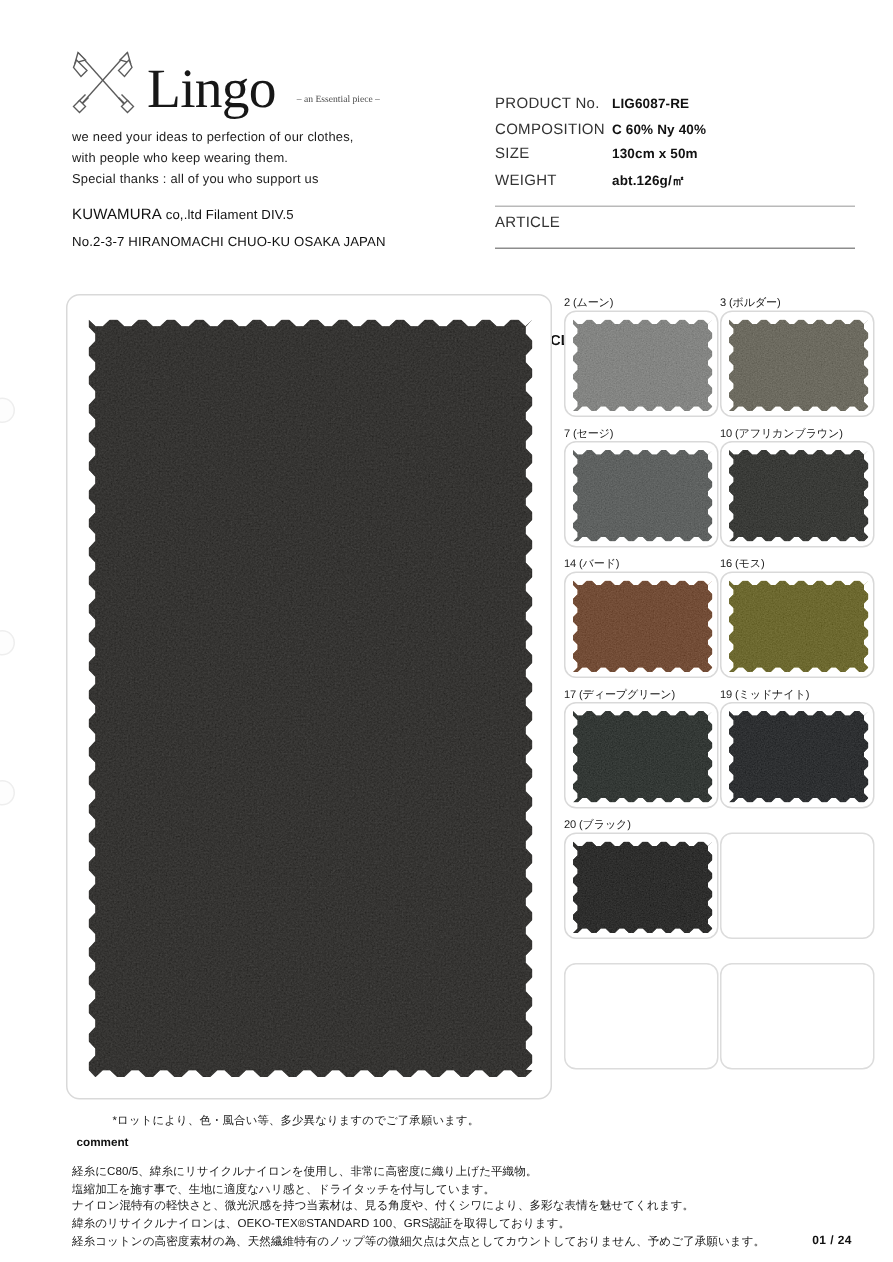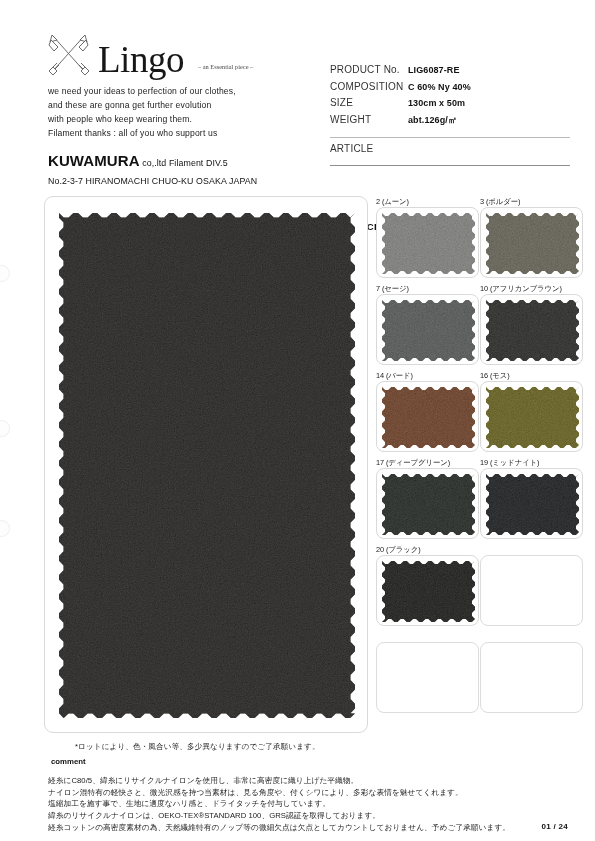--- a/index.html
+++ b/index.html
@@ -80,21 +80,21 @@
     color: #1c1c1c;
     letter-spacing: 0.15px;
   }
 
   .company {
     margin-top: 11px;
     font-size: 8.8px;
     color: #111111;
     letter-spacing: 0.1px;
   }
-  .company b { font-weight: bold; font-size: 15px; }
+  .company b { font-weight: normal; font-size: 10px; }
 
   .address {
     margin-top: 7px;
     font-size: 8.8px;
     color: #111111;
     letter-spacing: 0.1px;
   }
 
   
   .spec-table {
@@ -249,23 +249,22 @@
           <path d="M5 37 L9 41 L5 45 L1 41 Z" fill="#ffffff"></path>
           <path d="M37 37 L41 41 L37 45 L33 41 Z" fill="#ffffff"></path>
         </g>
       </svg>
       <div class="brand-name">Lingo</div>
       <div class="brand-tagline">– an Essential piece –</div>
     </div>
 
     <div class="brand-copy">
       <div>we need your ideas to perfection of our clothes,</div>
-      <div>and these are gonna get further evolution</div>
       <div>with people who keep wearing them.</div>
-      <div>Filament thanks : all of you who support us</div>
+      <div>Special thanks : all of you who support us</div>
     </div>
 
     <div class="company">
       <b>KUWAMURA</b>
       <span>co,.ltd Filament DIV.5</span>
     </div>
     <div class="address">No.2-3-7 HIRANOMACHI CHUO-KU OSAKA JAPAN</div>
   </div>
 
   <div class="spec-table">
@@ -560,19 +559,19 @@
     <div class="swatch-box empty"></div>
   </div>
 
 </div>
 
 <div class="footer">
   <div class="lot-note">*ロットにより、色・風合い等、多少異なりますのでご了承願います。</div>
   <div class="comment-label">comment</div>
   <div class="comment-body">
     <div>経糸にC80/5、緯糸にリサイクルナイロンを使用し、非常に高密度に織り上げた平織物。</div>
+    <div>塩縮加工を施す事で、生地に適度なハリ感と、ドライタッチを付与しています。</div>
     <div>ナイロン混特有の軽快さと、微光沢感を持つ当素材は、見る角度や、付くシワにより、多彩な表情を魅せてくれます。</div>
-    <div>塩縮加工を施す事で、生地に適度なハリ感と、ドライタッチを付与しています。</div>
     <div>緯糸のリサイクルナイロンは、OEKO-TEX®STANDARD 100、GRS認証を取得しております。</div>
     <div class="last-line">経糸コットンの高密度素材の為、天然繊維特有のノップ等の微細欠点は欠点としてカウントしておりません、予めご了承願います。</div>
     <div class="page-num">01 / 24</div>
   </div>
 </div>
 
 </body></html>

